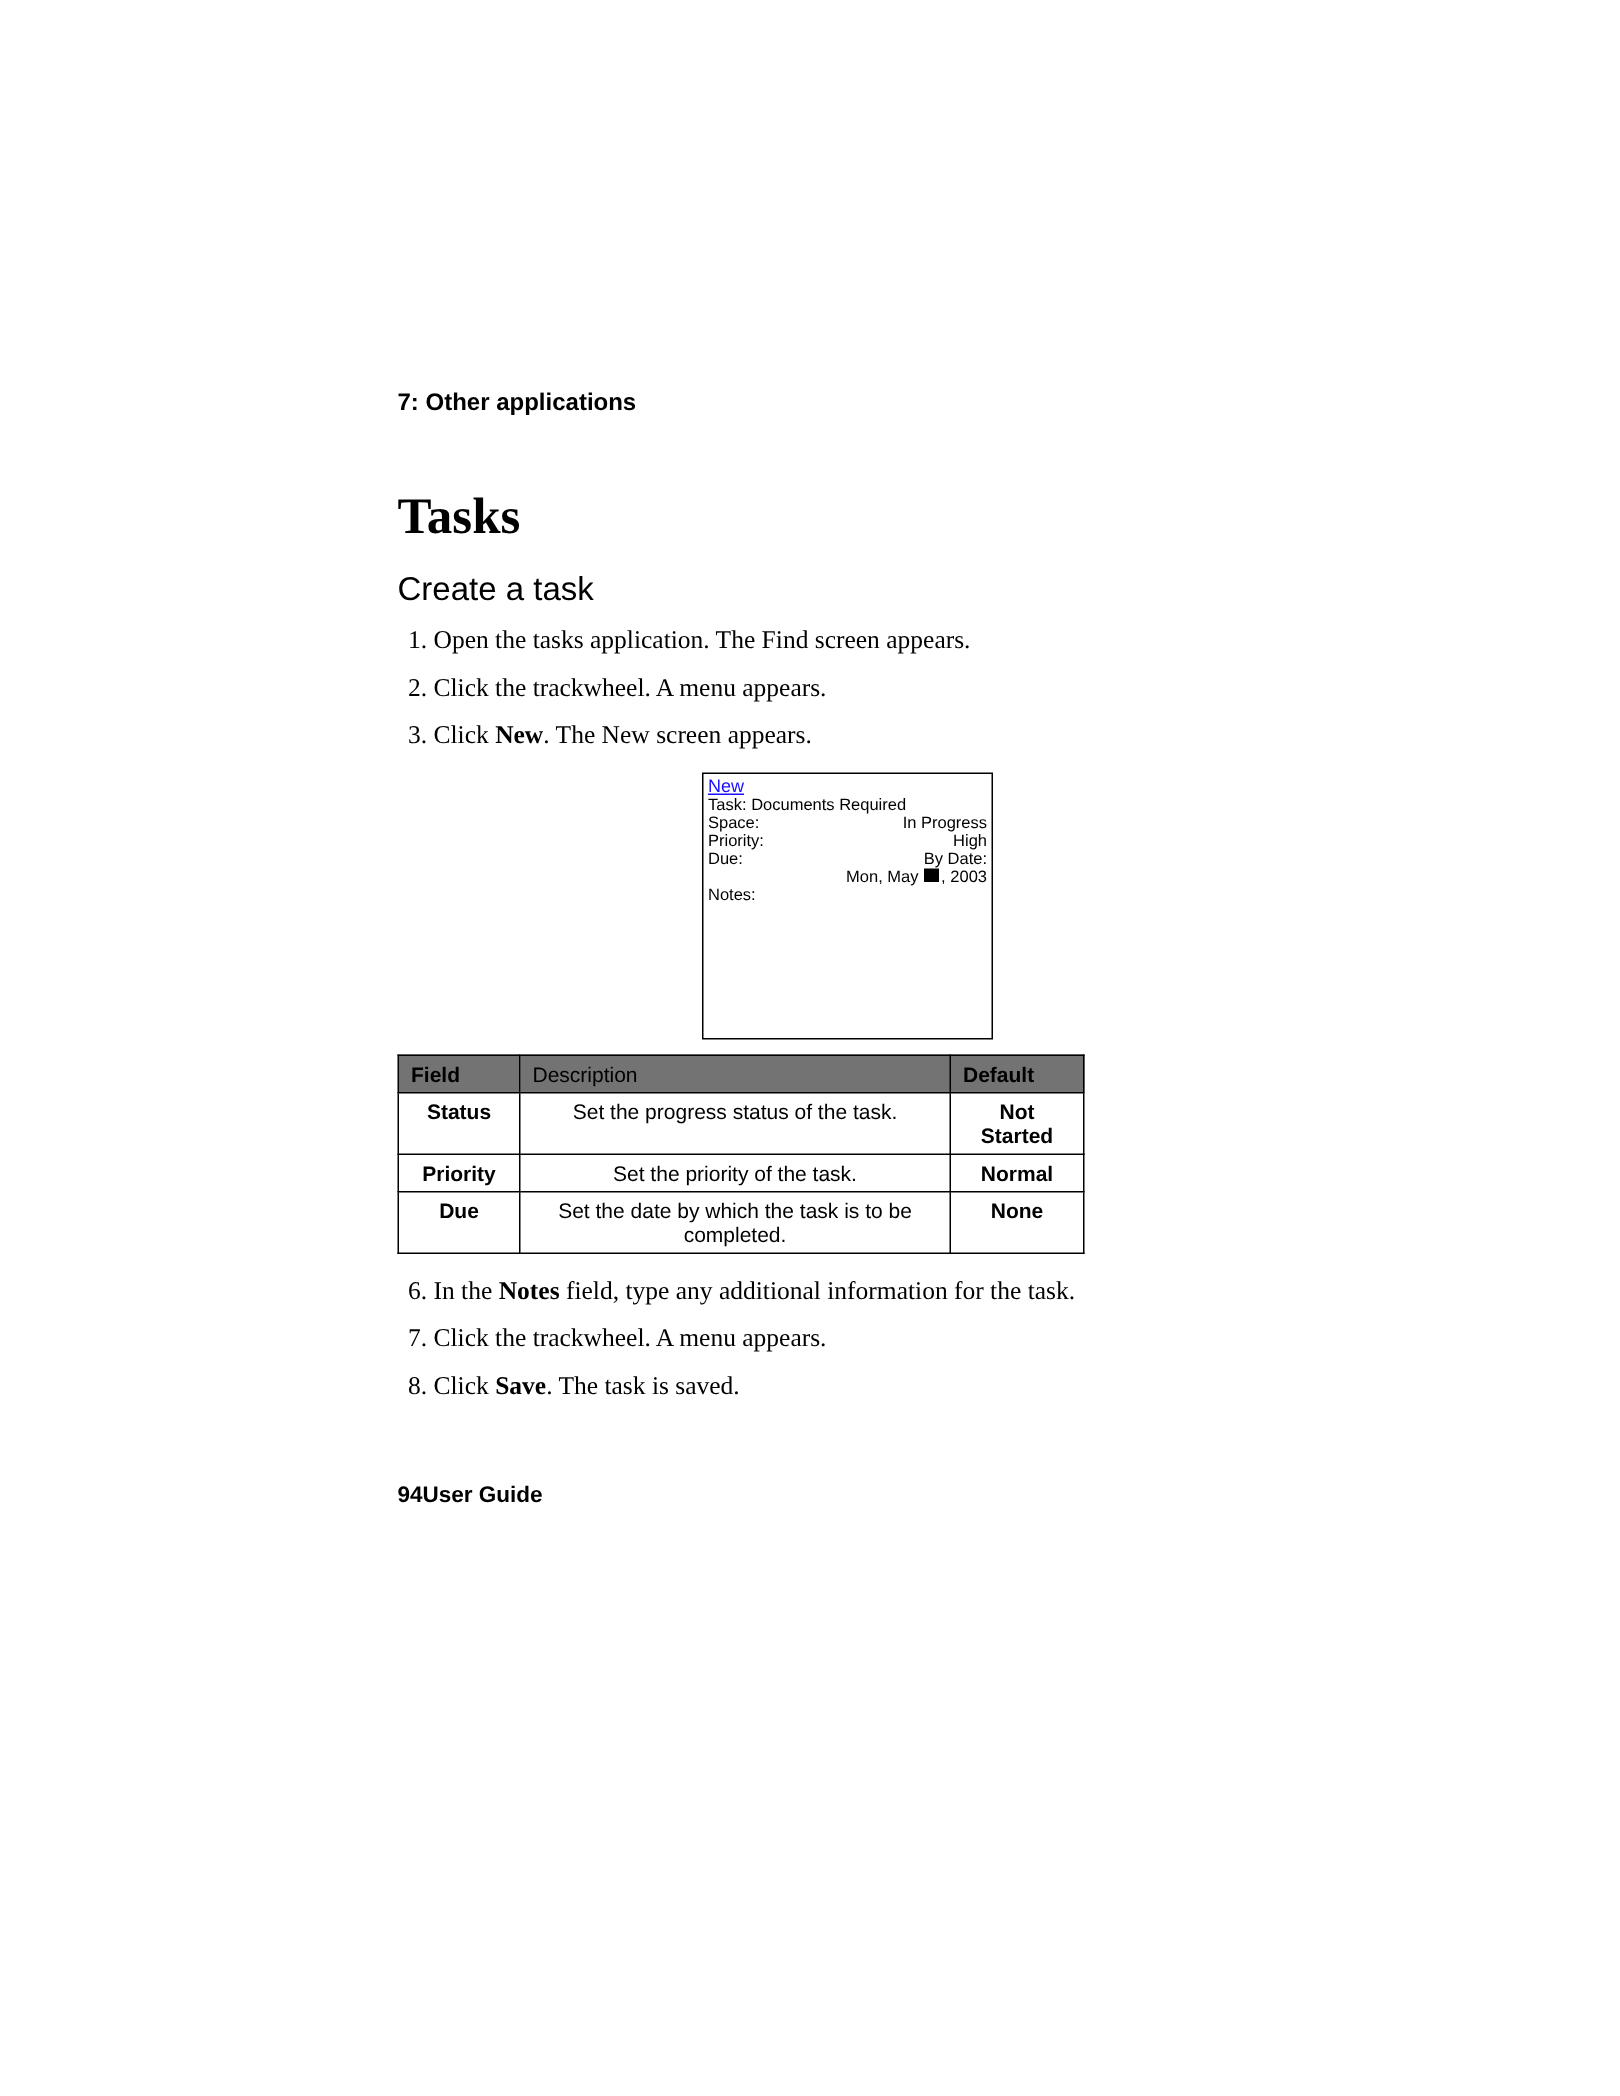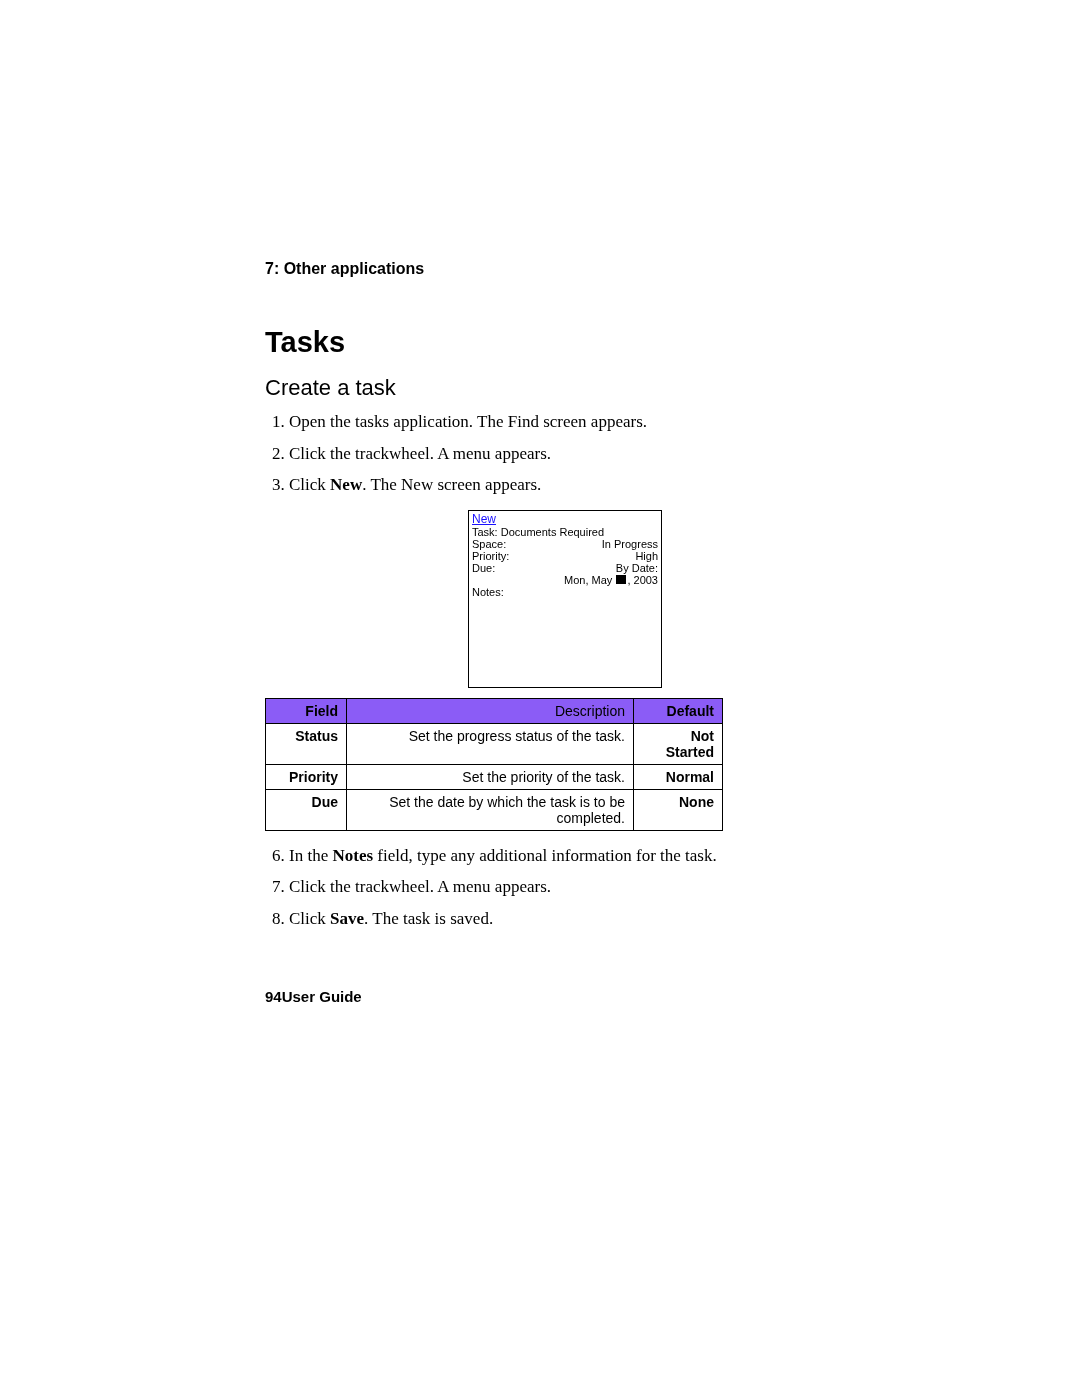--- a/index.html
+++ b/index.html
@@ -18,23 +18,23 @@
     box-sizing: border-box;
     padding: 260px 215px 0 265px; 
   }
   .chapter-header {
     font-family: Arial, Helvetica, sans-serif;
     font-weight: bold;
     font-size: 16px;
     margin-bottom: 48px;
   }
   h1.section-title {
-    font-family: Liberation Sans, sans-serif;
-    font-weight: bold;
-    font-size: 29px;
+    font-family: Liberation Serif, serif;
+    font-weight: bold;
+    font-size: 34px;
     margin: 0 0 16px 0;
   }
   h2.subsection-title {
     font-family: Arial, Helvetica, sans-serif;
     font-weight: normal;
     font-size: 22px;
     margin: 0 0 8px 0;
   }
   ol.steps {
     margin: 0 0 12px 0;
@@ -90,27 +90,27 @@
   
   table.fields {
     border-collapse: collapse;
     margin: 10px 0 12px 0;
     font-family: Arial, Helvetica, sans-serif;
     font-size: 14px;
   }
   table.fields th, table.fields td {
     border: 1px solid #000;
     padding: 4px 8px;
-    text-align: right;
+    text-align: center;
     vertical-align: top;
   }
   table.fields th {
-    background: #8b5cf6;
-    font-weight: bold;
-    text-align: right;
+    background: #737373;
+    font-weight: bold;
+    text-align: left;
   }
   table.fields td.fcol, table.fields td.dcol { font-weight: bold; }
   table.fields th:nth-child(1), table.fields td:nth-child(1) { width: 64px; }
   table.fields th:nth-child(2), table.fields td:nth-child(2) { width: 270px; font-weight: normal;}
   table.fields th:nth-child(3), table.fields td:nth-child(3) { width: 72px; }
 
   .footer {
     position: absolute;
     left: 265px;
     right: 215px;

